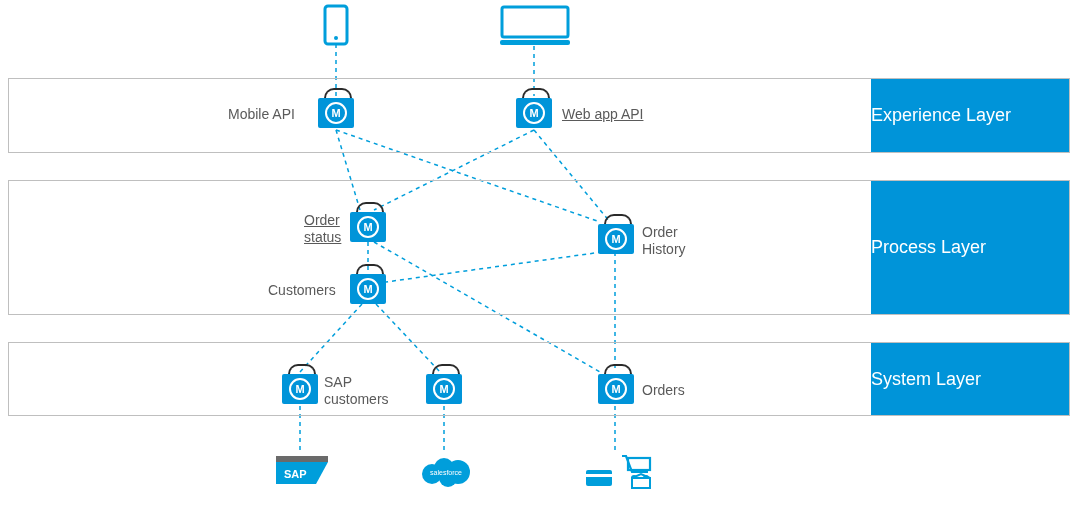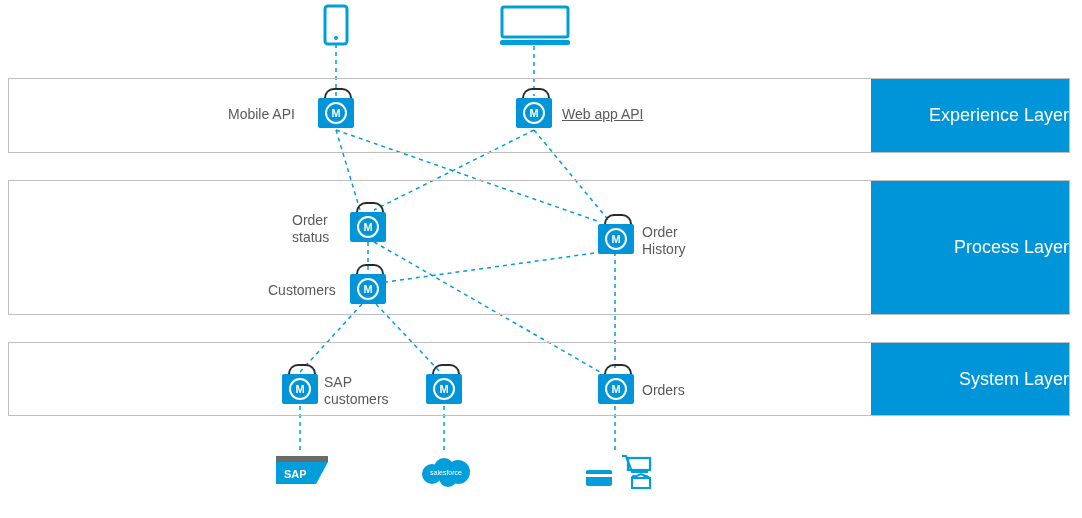--- a/index.html
+++ b/index.html
@@ -16,21 +16,21 @@
     position:absolute;left:8px;width:1062px;
     border:1px solid var(--border);
     box-sizing:border-box;
   }
   .layer-box.exp{top:78px;height:75px;}
   .layer-box.proc{top:180px;height:135px;}
   .layer-box.sys{top:342px;height:74px;}
   .layer-tab{
     position:absolute;right:0;top:0;bottom:0;width:198px;
     background:var(--accent-deep);color:#fff;
-    display:flex;align-items:center;justify-content:flex-end;
+    display:flex;align-items:center;justify-content:flex-start;
     font-size:18px;text-align:center;line-height:1.25;
   }
   .api{
     position:absolute;width:36px;height:30px;background:var(--accent-deep);
     border-radius:2px;
   }
   .api::before{
     content:"";position:absolute;top:-10px;left:6px;width:24px;height:8px;
     border:2px solid #2a2a2a;border-bottom:none;
     border-top-left-radius:20px;border-top-right-radius:20px;
@@ -110,21 +110,21 @@
   <div class="lbl right" style="left:562px;top:106px;text-decoration:underline;">Web app API</div>
 
   <div class="layer-box proc">
     <div class="layer-tab">
       <span>Process Layer</span>
     </div>
   </div>
   <div class="api" style="left:350px;top:212px;">
       <div class="m">M</div>
     </div>
-  <div class="lbl left" style="left:292px;top:212px;width:52px;">Order status</div>
+  <div class="lbl left" style="left:304px;top:212px;width:52px;text-decoration:underline;">Order status</div>
   <div class="api" style="left:598px;top:224px;">
       <div class="m">M</div>
     </div>
   <div class="lbl right" style="left:642px;top:224px;width:60px;">Order History</div>
   <div class="api" style="left:350px;top:274px;">
       <div class="m">M</div>
     </div>
   <div class="lbl left" style="left:268px;top:282px;width:76px;">Customers</div>
 
   <div class="layer-box sys">

